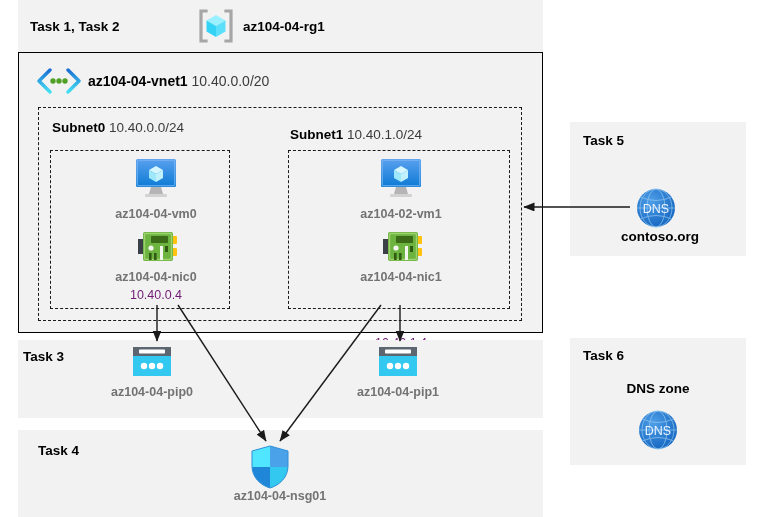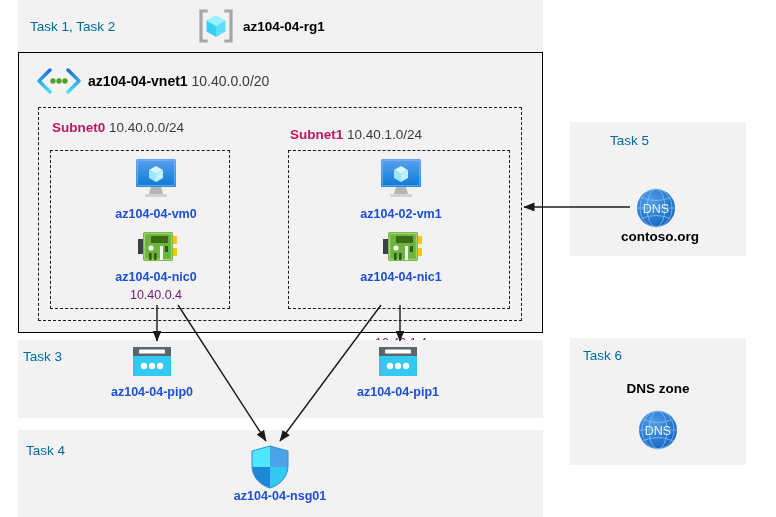--- a/index.html
+++ b/index.html
@@ -31,58 +31,58 @@
   }
   .dashbox {
     position: absolute;
     border: 1.5px dashed #1a1a1a;
     box-sizing: border-box;
   }
 
   
   .tasklabel {
     position: absolute;
-    color: #0369a1;
-    font-weight: normal;
+    color: #000000;
+    font-weight: bold;
     font-size: 13.5px;
     white-space: nowrap;
   }
   .reslabel {
     position: absolute;
     color: #000000;
     font-weight: bold;
     font-size: 13.5px;
     white-space: nowrap;
   }
   .subnetlabel {
     position: absolute;
     font-size: 13.5px;
     white-space: nowrap;
     color: #3b3b3b;
   }
   .subnetlabel b {
-    color: #be185d;
+    color: #000000;
     font-weight: bold;
   }
   .vnetlabel {
     position: absolute;
     font-size: 14px;
     white-space: nowrap;
     color: #3b3b3b;
   }
   .vnetlabel b {
     color: #000000;
     font-weight: bold;
   }
   .nodelabel {
     position: absolute;
     text-align: center;
     font-size: 12.5px;
     font-weight: bold;
-    color: #1d4ed8;
+    color: #737373;
     white-space: nowrap;
   }
   .iplabel {
     position: absolute;
     text-align: center;
     font-size: 12.5px;
     color: #701a75;
     white-space: nowrap;
   }
   .centered {
@@ -267,21 +267,21 @@
       <circle cx="13" cy="21" r="3.2" fill="#ffffff"></circle>
       <circle cx="21" cy="21" r="3.2" fill="#ffffff"></circle>
       <circle cx="29" cy="21" r="3.2" fill="#ffffff"></circle>
     </svg>
   </div>
 
   <div class="nodelabel centered" style="left:398px; top:385px;">az104-04-pip1</div>
 
   <div class="panel" style="left:18px; top:430px; width:525px; height:87px;"></div>
 
-  <div class="tasklabel" style="left:26px; top:443px;">Task 4</div>
+  <div class="tasklabel" style="left:38px; top:443px;">Task 4</div>
 
   <div class="icon" style="left:249px; top:444px;">
     <svg width="42" height="46" viewBox="0 0 42 46">
       <defs>
         <clipPath id="shieldclip">
           <path d="M21 2 L39 7 L39 22 C39 33 31 41 21 44 C11 41 3 33 3 22 L3 7 Z"></path>
         </clipPath>
       </defs>
       <g clip-path="url(#shieldclip)">
         <rect x="0" y="0" width="21" height="23" fill="#50e6ff"></rect>
@@ -290,21 +290,21 @@
         <rect x="21" y="23" width="21" height="23" fill="#32c8f0"></rect>
       </g>
       <path d="M21 2 L39 7 L39 22 C39 33 31 41 21 44 C11 41 3 33 3 22 L3 7 Z" fill="none" stroke="#2f8fd6" stroke-width="1"></path>
     </svg>
   </div>
 
   <div class="nodelabel centered" style="left:280px; top:489px;">az104-04-nsg01</div>
 
   <div class="panel" style="left:570px; top:122px; width:176px; height:134px;"></div>
 
-  <div class="tasklabel" style="left:583px; top:133px;margin-left:27px;">Task 5</div>
+  <div class="tasklabel" style="left:583px; top:133px;">Task 5</div>
 
 
   <div class="icon" style="left:632px; top:184px;">
     <svg width="48" height="48" viewBox="0 0 48 48">
       <defs>
         <radialGradient id="dnsg5" cx="38%" cy="32%" r="72%">
           <stop offset="0%" stop-color="#4e9ee8"></stop>
           <stop offset="100%" stop-color="#1566c0"></stop>
         </radialGradient>
       </defs>

